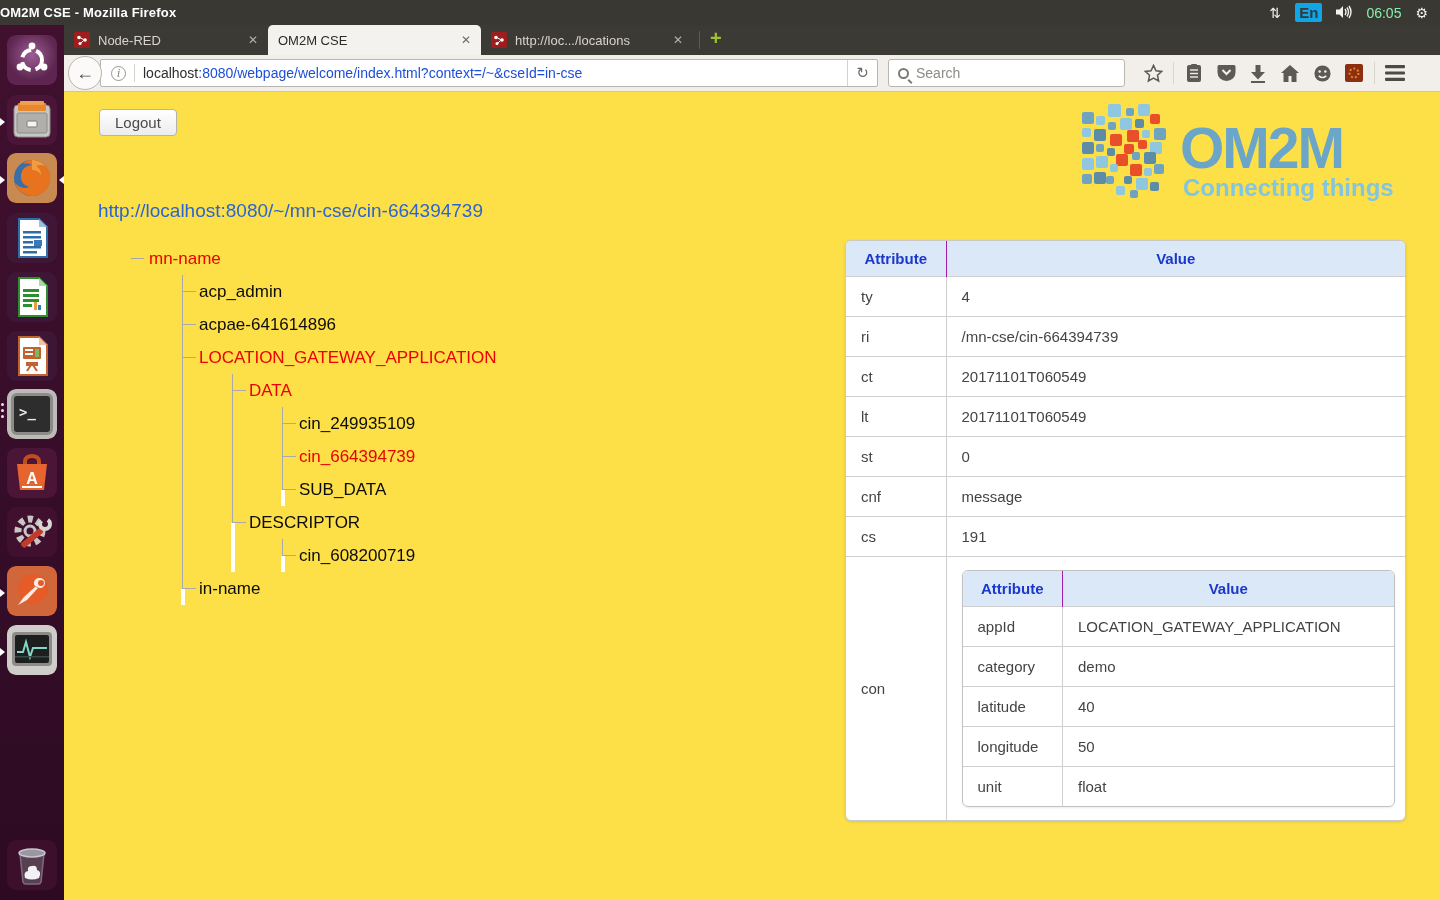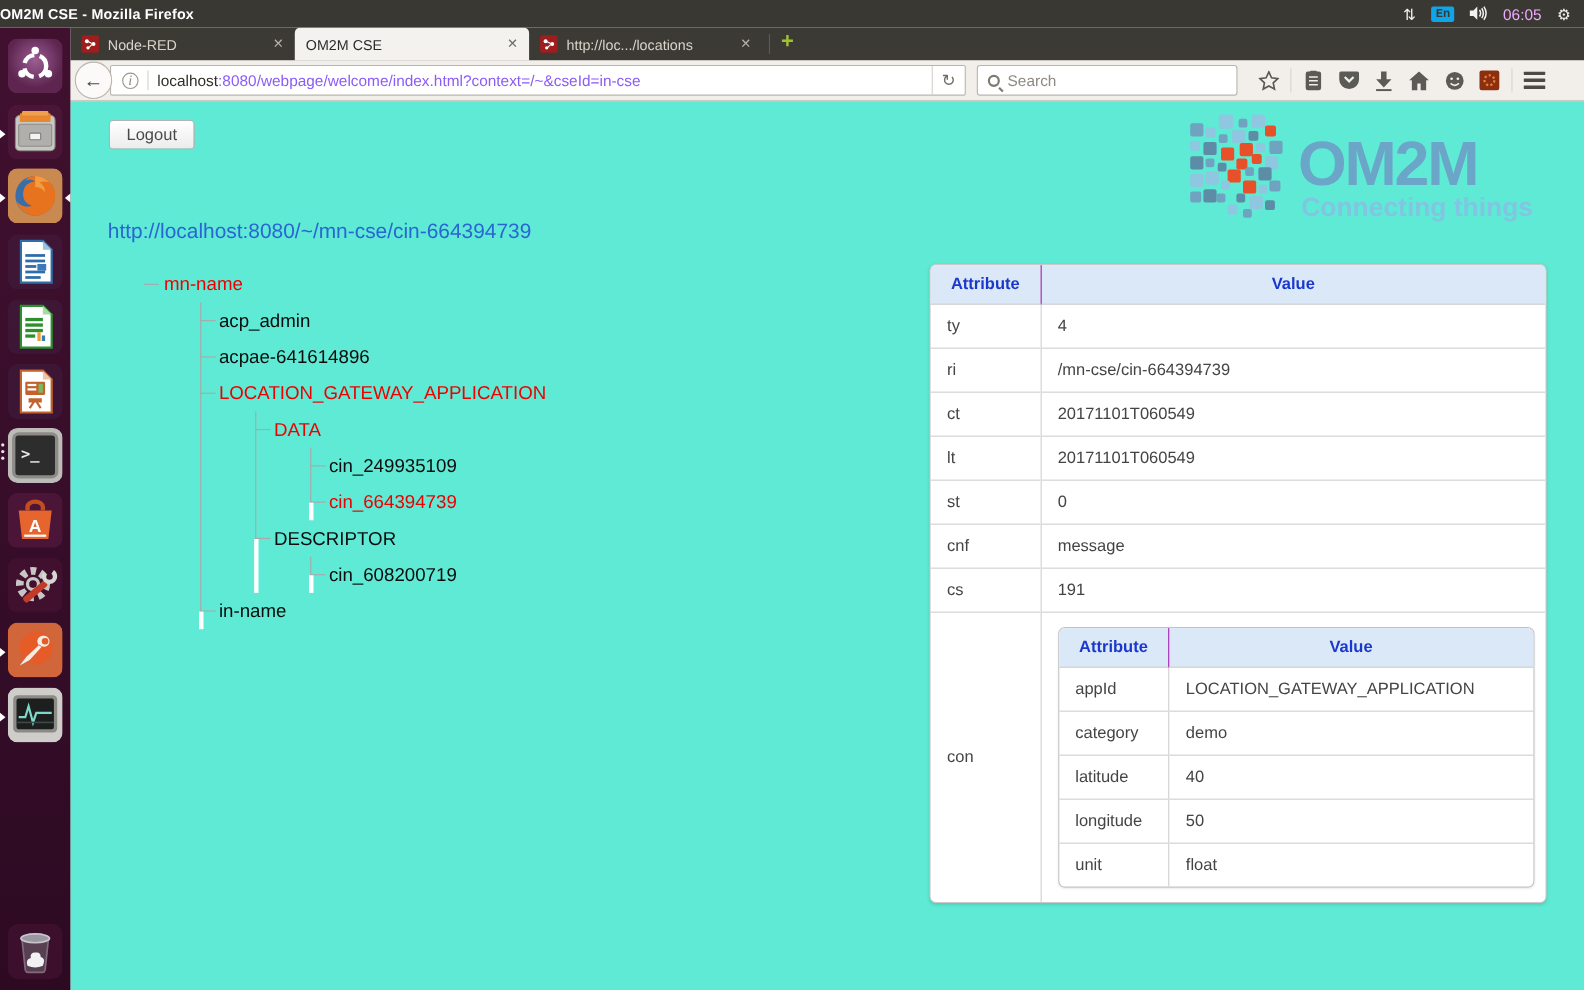--- a/index.html
+++ b/index.html
@@ -4,22 +4,22 @@
 <style>
   * { margin:0; padding:0; box-sizing:border-box; }
   html,body { width:1440px; height:900px; overflow:hidden; font-family:"Liberation Sans","DejaVu Sans",sans-serif; background:#fff; }
 
   
   .topbar { position:absolute; left:0; top:0; width:1440px; height:25px; background:#3a3833; color:#fff; display:flex; align-items:center; z-index:50; }
   .topbar .wtitle { font-size:13px; font-weight:bold; letter-spacing:.2px; }
   .topbar .spacer { flex:1; }
   .sysarea { display:flex; align-items:center; gap:14px; padding-right:12px; }
   .sysicon { color:#f2f1ef; font-size:14px; line-height:1; }
-  .kbd-badge { background:#0ea5e9; color:#3a3833; font-size:11px; font-weight:bold; padding:1px 4px; border-radius:2px;font-family:Liberation Mono, monospace; }
-  .clock { font-size:14px; color:#f0abfc;text-align:center; }
+  .kbd-badge { background:#0ea5e9; color:#3a3833; font-size:15px; font-weight:bold; padding:1px 4px; border-radius:2px; }
+  .clock { font-size:14px; color:#86efac;text-align:center; }
 
   
   .launcher { position:absolute; left:0; top:25px; width:64px; height:875px; background:linear-gradient(180deg,#41102f 0%,#360d29 55%,#2d0a22 100%); z-index:40; }
   .licon { position:absolute; left:7px; width:50px; height:50px; border-radius:9px; overflow:hidden; }
   .licon svg { display:block; width:100%; height:100%; }
   .run-ind { position:absolute; left:0; width:0; height:0; border-top:4px solid transparent; border-bottom:4px solid transparent; border-left:5px solid #fff; }
   .foc-ind { position:absolute; right:0; width:0; height:0; border-top:4px solid transparent; border-bottom:4px solid transparent; border-right:5px solid #fff; }
   .pip { position:absolute; left:1px; width:3px; height:3px; background:#e8e6e3; border-radius:50%; }
 
   
@@ -33,32 +33,32 @@
   .tabsep { width:1px; height:18px; background:#5c5a53; margin:0 6px 6px 6px; }
   .newtab { color:#9ec22e; font-size:20px; font-weight:bold; line-height:26px; padding:0 8px 4px 4px; }
 
   .navbar { position:absolute; left:0; top:30px; width:100%; height:37px; background:#f2efeb; border-bottom:1px solid #c8c4be; display:flex; align-items:center; }
   .backbtn { width:34px; height:34px; border-radius:50%; border:1px solid #b9b5af; background:#fbfaf9; color:#4d4a46; font-size:18px; font-weight:bold; display:flex; align-items:center; justify-content:center; margin-left:4px; z-index:2; }
   .urlbar { display:flex; align-items:center; height:28px; background:#fff; border:1px solid #b9b5af; border-radius:2px; margin-left:-2px; width:778px; font-size:14px; }
   .urlbar .info { color:#8a8781; font-size:13px; border:1px solid #9a968f; border-radius:50%; width:15px; height:15px; display:flex; align-items:center; justify-content:center; margin:0 8px 0 10px; font-style:italic; font-family:"Liberation Serif",serif; }
   .urlbar .urlsep { width:1px; height:18px; background:#d5d2cc; margin-right:8px; }
   .urltext { white-space:nowrap; overflow:hidden; flex:1; }
   .urltext .host { color:#2f2d2a; }
-  .urltext .rest { color:#8b5cf6; }
+  .urltext .rest { color:#1d4ed8; }
   .reloadseg { width:30px; height:26px; border-left:1px solid #d5d2cc; display:flex; align-items:center; justify-content:center; color:#6e6b66; font-size:15px; }
   .searchbox { display:flex; align-items:center; height:28px; background:#fff; border:1px solid #b9b5af; border-radius:3px; width:237px; margin-left:10px; font-size:14px; color:#8d8a84; }
   .mag { width:11px; height:11px; border:2px solid #7d7a74; border-radius:50%; position:relative; margin:0 7px 0 9px; flex:none; }
   .mag::after { content:''; position:absolute; width:2px; height:5px; background:#7d7a74; left:9px; top:9px; transform:rotate(-45deg); }
   .navicons { display:flex; align-items:center; gap:0; margin-left:12px; }
   .nicon { width:32px; height:30px; display:flex; align-items:center; justify-content:center; }
   .nicon svg { display:block; }
   .navsep { width:1px; height:22px; background:#d8d4ce; margin:0 4px; }
 
   
-  .content { position:absolute; left:0; top:67px; width:1376px; height:808px; background:#5eead4; }
+  .content { position:absolute; left:0; top:67px; width:1376px; height:808px; background:#fde047; }
   .logout { position:absolute; left:35px; top:17px; padding:4px 15px; font-size:15px; color:#4a4a4a; background:linear-gradient(#ffffff,#ececec); border:1px solid #b3b3b3; border-radius:4px; }
   .ptitle { position:absolute; left:34px; top:62px; font-size:23px; font-weight:bold; color:#3e3e3e; }
   .plink { position:absolute; left:34px; top:108px; font-size:19px; color:#2a65d4; text-decoration:none; }
 
   
   .tree { position:absolute; left:67px; top:150px; font-size:17px; color:#0c0c0c; }
   .tree ul { list-style:none; }
   .tree li { position:relative; line-height:33px; white-space:nowrap; }
   .tree ul ul { position:relative; padding-left:50px; }
   .tree ul ul::before { content:''; position:absolute; left:33px; top:0; bottom:0; border-left:1px solid #a9a9a9; }
@@ -410,20 +410,21 @@
 
     <div class="tree" id="treeRoot">
         <ul>
           <li><span class="hl">mn-name</span><ul>
               <li><span>acp_admin</span></li>
               <li><span>acpae-641614896</span></li>
               <li><span class="hl">LOCATION_GATEWAY_APPLICATION</span><ul>
                   <li><span class="hl">DATA</span><ul>
                       <li><span>cin_249935109</span></li>
                       <li><span class="hl">cin_664394739</span></li>
+                      <li><span>SUB_DATA</span></li>
                     </ul></li>
                   <li><span>DESCRIPTOR</span><ul>
                       <li><span>cin_608200719</span></li>
                     </ul></li>
                 </ul></li>
               <li><span>in-name</span></li>
             </ul></li>
         </ul>
       </div>
 

